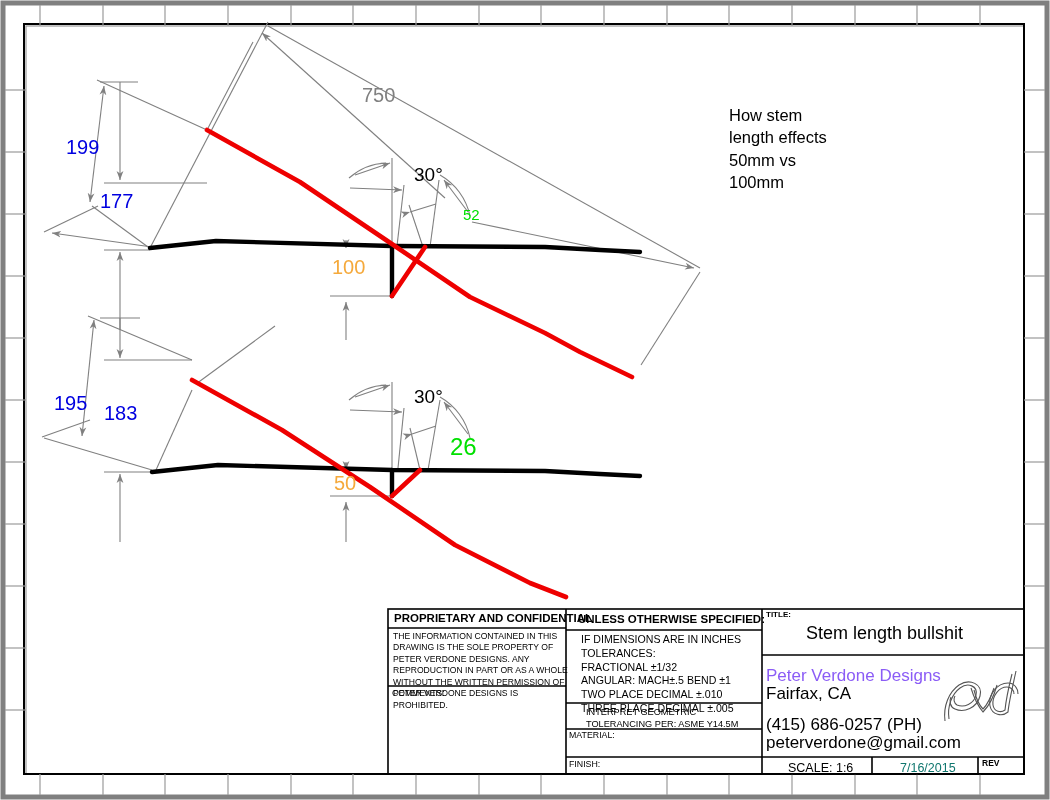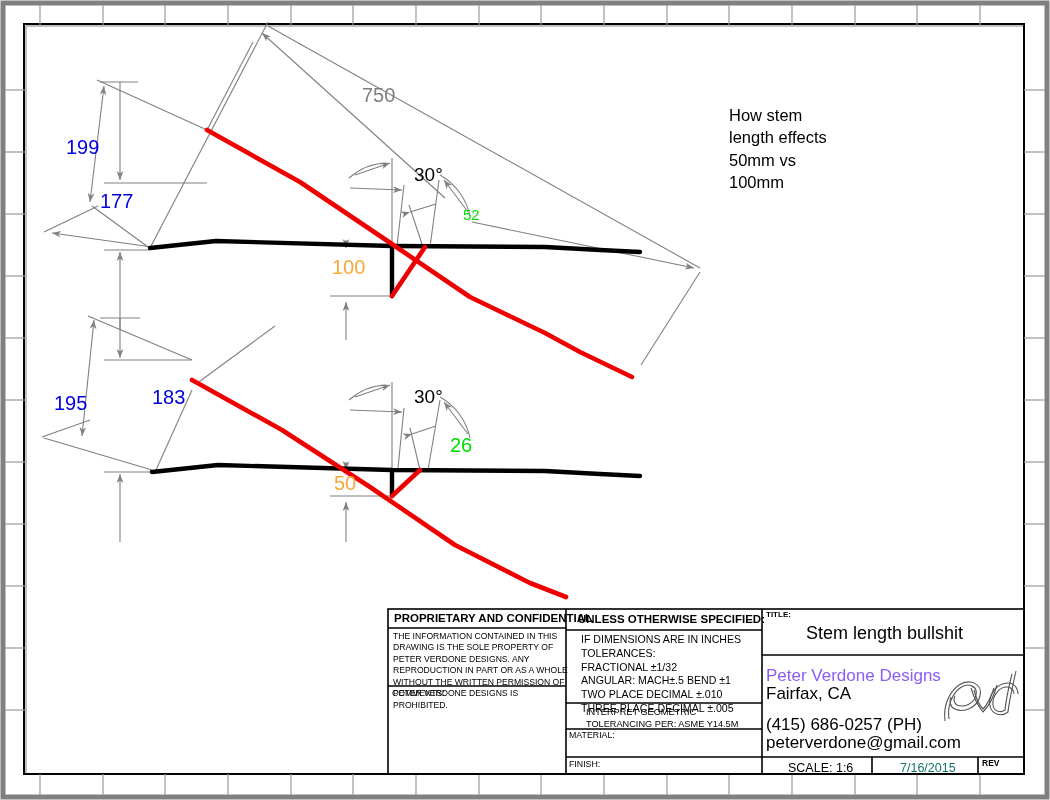--- a/index.html
+++ b/index.html
@@ -215,23 +215,23 @@
 
   <div class="txt" style="left:362px;top:84px;font-size:20px;color:#808080;">750</div>
 
   <div class="txt" style="left:66px;top:136px;font-size:20px;color:#0000e0;">199</div>
   <div class="txt" style="left:100px;top:190px;font-size:20px;color:#0000e0;">177</div>
   <div class="txt" style="left:414px;top:164px;font-size:19px;color:#000000;">30°</div>
   <div class="txt" style="left:463px;top:207px;font-size:15px;color:#00e000;">52</div>
   <div class="txt" style="left:332px;top:256px;font-size:20px;color:#f5a93b;">100</div>
 
   <div class="txt" style="left:54px;top:368px;font-size:20px;color:#0000e0;margin-top:24px;">195</div>
-  <div class="txt" style="left:104px;top:386px;font-size:20px;color:#0000e0;margin-left:48px;">183</div>
+  <div class="txt" style="left:104px;top:402px;font-size:20px;color:#0000e0;">183</div>
   <div class="txt" style="left:414px;top:386px;font-size:19px;color:#000000;">30°</div>
-  <div class="txt" style="left:450px;top:434px;font-size:20px;color:#00e000;text-align:center;">26</div>
+  <div class="txt" style="left:450px;top:434px;font-size:24px;color:#00e000;text-align:center;">26</div>
   <div class="txt" style="left:334px;top:472px;font-size:20px;color:#f5a93b;">50</div>
 
   <div style="position:absolute;left:729px;top:104px;font-size:16.5px;color:#000;line-height:1.35;">
     <div>How stem length effects</div>
     <div>50mm vs 100mm</div>
   </div>
 
   <svg class="layer">
     <g stroke="#000000" fill="none" stroke-width="1.6">
 

